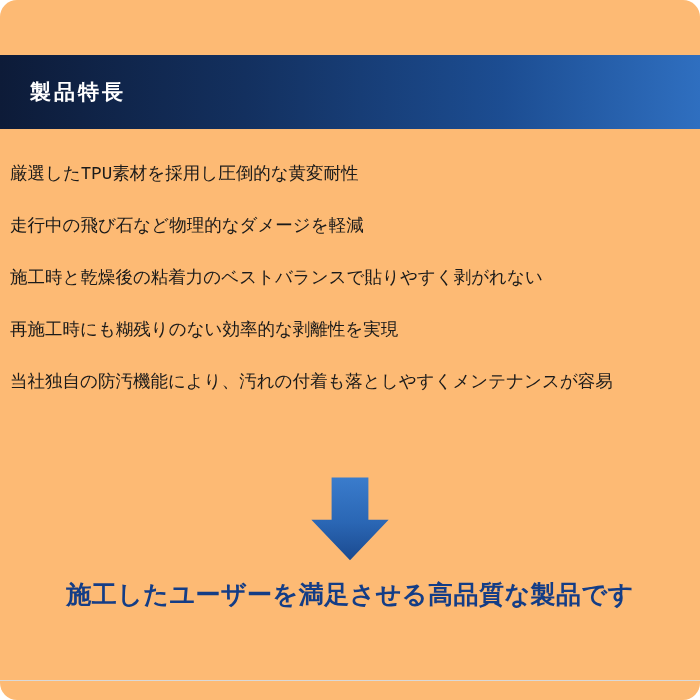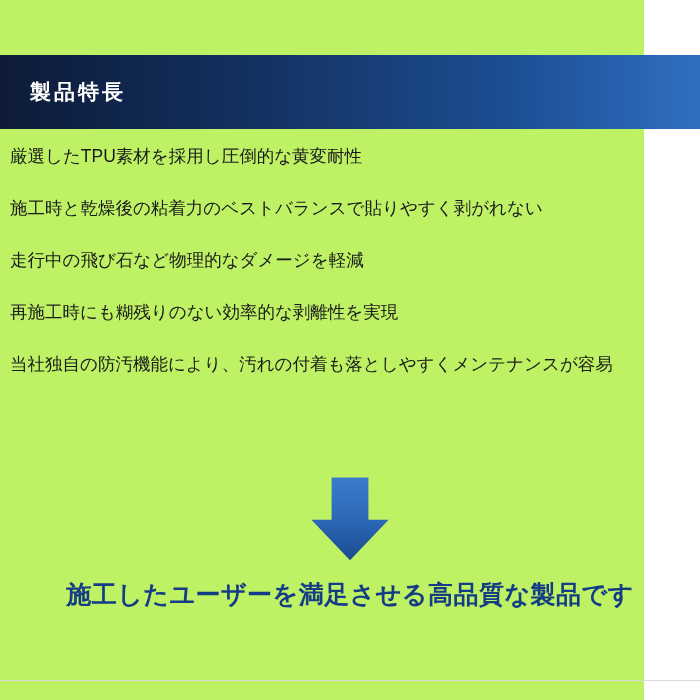--- a/index.html
+++ b/index.html
@@ -9,24 +9,25 @@
   body {
     width: 700px;
     height: 700px;
     background: #ffffff;
     font-family: "Liberation Sans", sans-serif;
     color: #111111;
     overflow: hidden;
   }
   .page {
     position: relative;
-    width: 644px;
+    width: 700px;
     height: 700px;
     box-sizing: border-box;
-    background: #bef264;
+    background: #fdba74;
+    border-radius: 17px;
   }
   .header-bar {
     position: absolute;
     left: 0;
     top: 55px;
     width: 700px;
     height: 74px;
     background: linear-gradient(90deg, #0d1b38 0%, #13305f 35%, #1c4d92 72%, #2f6fc0 100%);
     display: flex;
     align-items: center;
@@ -34,22 +35,23 @@
   .header-title {
     color: #ffffff;
     font-size: 21px;
     font-weight: bold;
     letter-spacing: 3px;
     margin-left: 30px;
   }
   .features {
     position: absolute;
     left: 0;
-    top: 130px;
+    top: 148px;
     width: 700px;
+    font-family: Liberation Mono, monospace;
   }
   .feature-row {
     display: block;
     margin: 0 0 0 0;
     padding: 0 10px 0 10px;
     height: 52px;
     line-height: 52px;
     font-size: 17.5px;
     color: #1a1a1a;
     white-space: nowrap;
@@ -99,22 +101,22 @@
 <body>
 
 <div class="page">
 
   <div class="header-bar">
     <div class="header-title">製品特長</div>
   </div>
 
   <div class="features">
     <div class="feature-row">厳選したTPU素材を採用し圧倒的な黄変耐性</div>
+    <div class="feature-row">走行中の飛び石など物理的なダメージを軽減</div>
     <div class="feature-row">施工時と乾燥後の粘着力のベストバランスで貼りやすく剥がれない</div>
-    <div class="feature-row">走行中の飛び石など物理的なダメージを軽減</div>
     <div class="feature-row">再施工時にも糊残りのない効率的な剥離性を実現</div>
     <div class="feature-row">当社独自の防汚機能により、汚れの付着も落としやすくメンテナンスが容易</div>
   </div>
 
   <div class="arrow-wrap">
     <svg class="arrow" viewBox="0 0 100 100">
       <defs>
         <linearGradient id="arrowGrad" x1="0" y1="0" x2="0" y2="1">
           <stop offset="0%" stop-color="#3a7ccc"></stop>
           <stop offset="55%" stop-color="#2a66b4"></stop>

